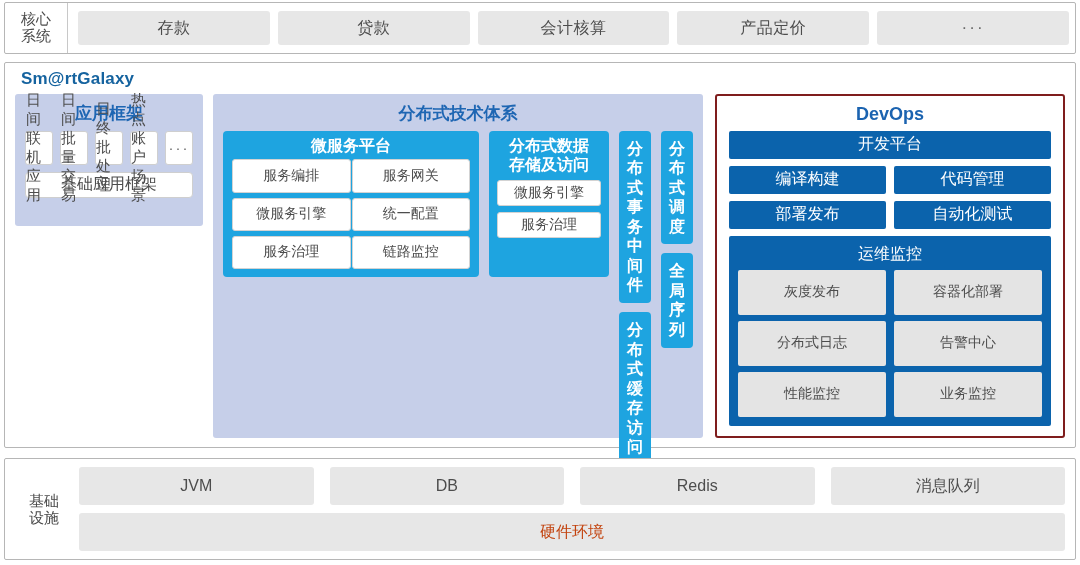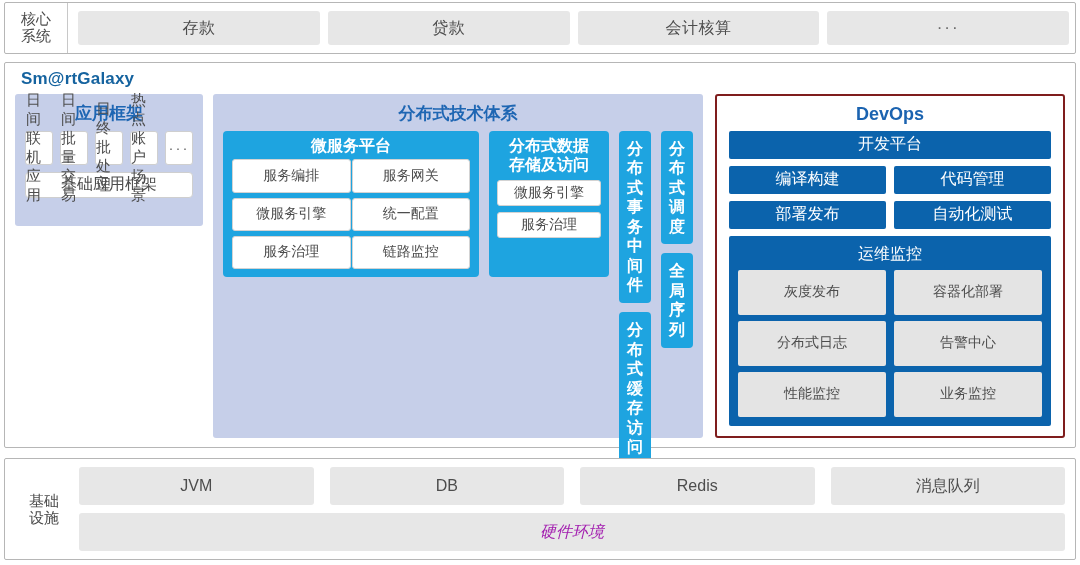--- a/index.html
+++ b/index.html
@@ -350,38 +350,38 @@
     color: #4d4d4d;
   }
   .infra-wide {
     flex: 1 1 0;
     background: #e7e7e7;
     border-radius: 3px;
     display: flex;
     align-items: center;
     justify-content: center;
     font-size: 16px;
-    color: #a21caf;
-    font-style: italic;
+    color: #c2410c;
   }
 </style>
 </head>
 <body>
 
 <div class="page">
 
   <div class="core-row panel">
     <div class="core-label">
       <span>核心</span>
       <span>系统</span>
     </div>
     <div class="core-items">
       <div class="core-item">存款</div>
       <div class="core-item">贷款</div>
       <div class="core-item">会计核算</div>
+      <div class="core-item">产品定价</div>
       <div class="core-item dots">···</div>
     </div>
   </div>
 
   <div class="galaxy panel">
     <div class="galaxy-title">Sm@rtGalaxy</div>
 
     <div class="galaxy-body">
 
       <div class="galaxy-left">

